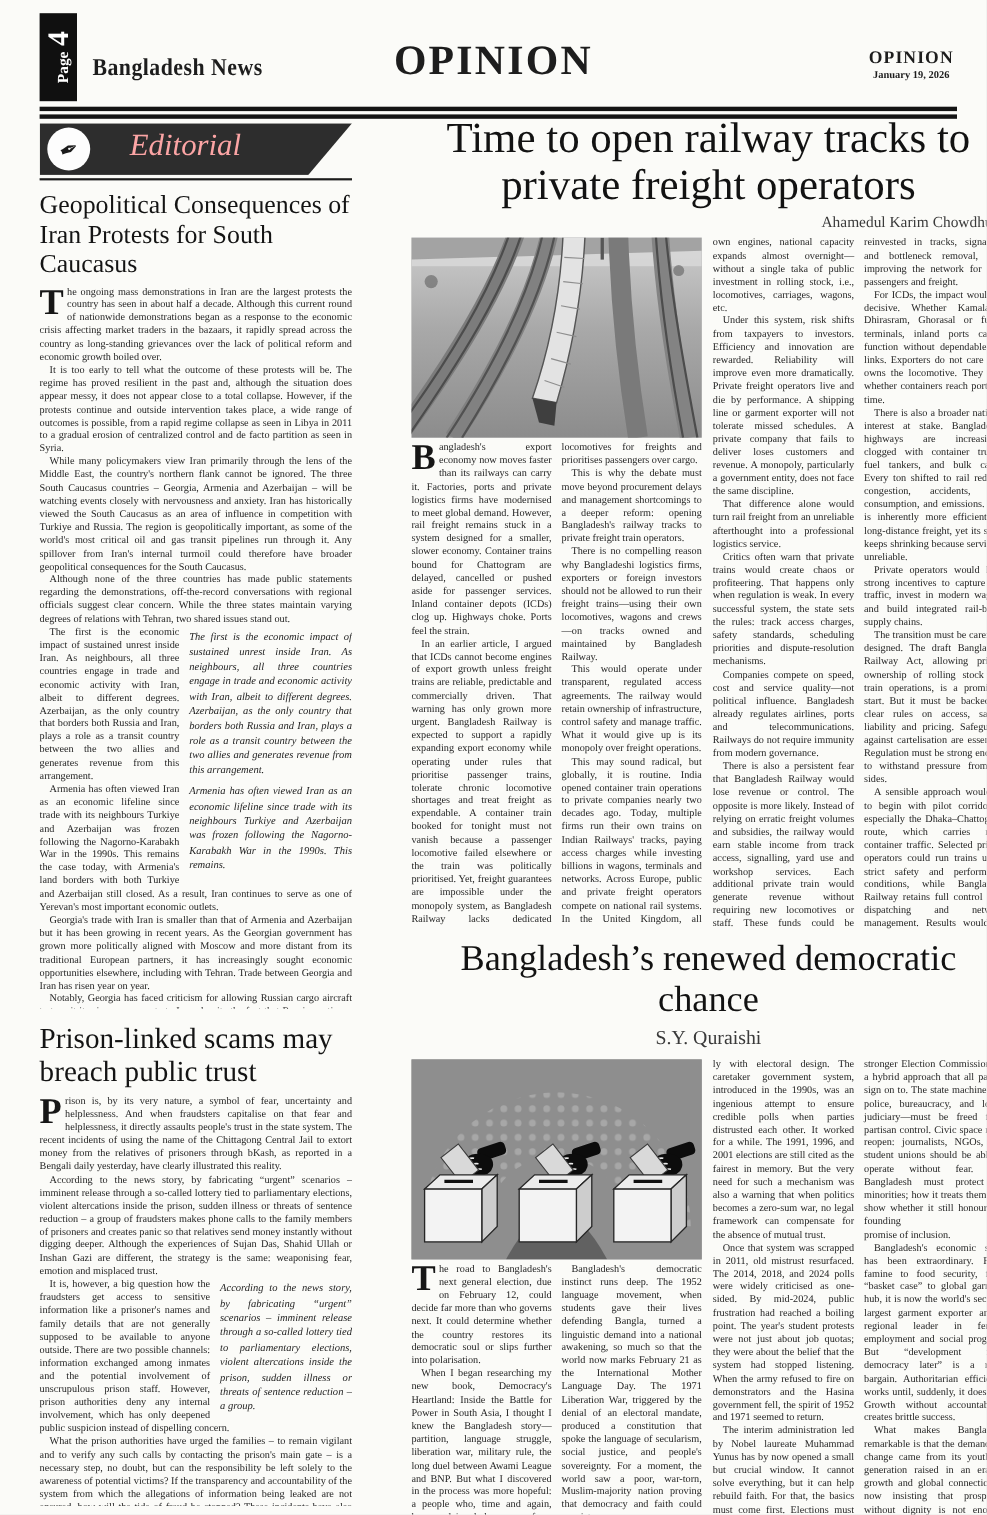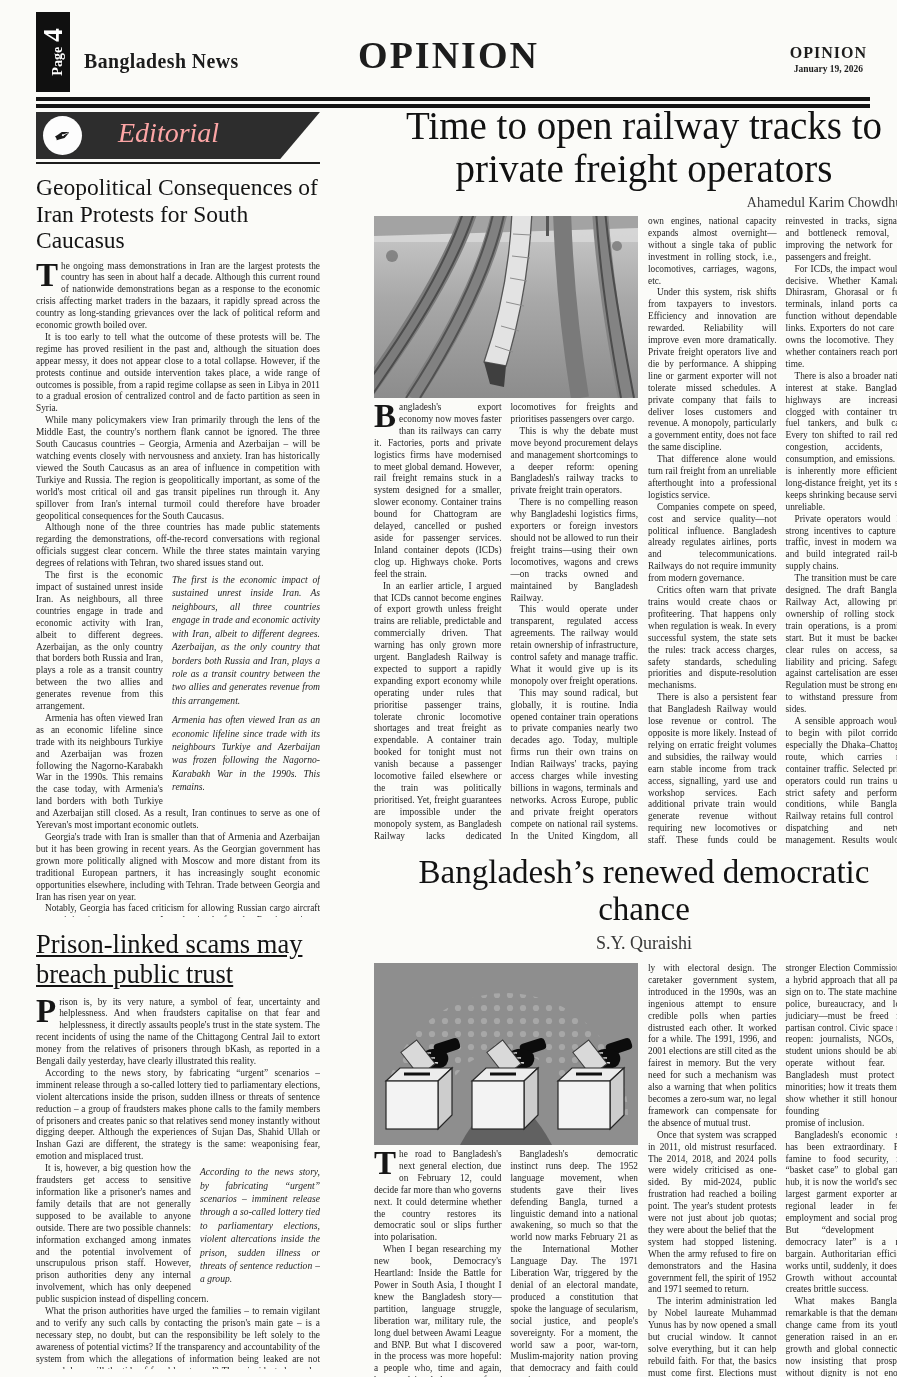--- a/index.html
+++ b/index.html
@@ -39,21 +39,21 @@
   .ed-circle{position:absolute;left:7px;top:4px;width:39px;height:39px;background:#fdfdfd;
         border-radius:50%;display:flex;align-items:center;justify-content:center;}
   .ed-circle span{font-family:"DejaVu Sans",sans-serif;font-size:21px;color:#1b1b1b;
         transform:rotate(-25deg);}
   .ed-label{position:absolute;left:82px;top:5px;color:#fca5a5;font-style:italic;font-size:28px;}
   .iran-headline{font-size:23.5px;line-height:26.5px;font-weight:normal;color:#141414;
         margin:10px 0 7px 0;}
   .iran-body{height:656px;overflow:hidden;}
   .pq-iran{width:148px;margin:3px 0 3px 9px;}
   .prison-headline{font-size:26.5px;line-height:30px;font-weight:normal;color:#141414;
-        margin:12px 0 8px 0;text-decoration:underline;}
+        margin:12px 0 8px 0;}
   .prison-body{height:372px;overflow:hidden;}
   .pq-prison{width:120px;margin:2px 0 2px 9px;}
 
   
   .main-col{position:absolute;left:330px;top:104px;width:540px;height:1273px;margin-left:44px;}
   .rail-h1{margin:0;text-align:center;font-size:39px;line-height:43px;font-weight:normal;color:#121212;}
   .rail-byline{text-align:right;font-size:14px;color:#3a3a3a;margin-top:5px;}
   .rail-content{position:absolute;left:0;top:112px;width:540px;height:632px;display:flex;gap:10px;}
   .col-left{width:264px;}
   .photo-frame{width:264px;height:182px;overflow:hidden;background:#b5b5b5;}
@@ -187,22 +187,22 @@
           <p>There is no compelling reason why Bangladeshi logistics firms, exporters or foreign investors should not be allowed to run their freight trains—using their own locomotives, wagons and crews—on tracks owned and maintained by Bangladesh Railway.</p>
           <p>This would operate under transparent, regulated access agreements. The railway would retain ownership of infrastructure, control safety and manage traffic. What it would give up is its monopoly over freight operations.</p>
           <p>This may sound radical, but globally, it is routine. India opened container train operations to private companies nearly two decades ago. Today, multiple firms run their own trains on Indian Railways' tracks, paying access charges while investing billions in wagons, terminals and networks. Across Europe, public and private freight operators compete on national rail systems. In the United Kingdom, all freight trains are privately operated even though the tracks remain state-owned. Russia and parts of China allow private ownership of locomotives and wagons on public corridors. Even Pakistan—once as closed as Bangladesh—now permits private freight trains in exchange for track access fees.</p>
 
         </div>
       </div>
       <div class="bodytext col-right">
         <p class="nofirst">own engines, national capacity expands almost overnight—without a single taka of public investment in rolling stock, i.e., locomotives, carriages, wagons, etc.</p>
         <p>Under this system, risk shifts from taxpayers to investors. Efficiency and innovation are rewarded. Reliability will improve even more dramatically. Private freight operators live and die by performance. A shipping line or garment exporter will not tolerate missed schedules. A private company that fails to deliver loses customers and revenue. A monopoly, particularly a government entity, does not face the same discipline.</p>
         <p>That difference alone would turn rail freight from an unreliable afterthought into a professional logistics service.</p>
+        <p>Critics often warn that private trains would create chaos or profiteering. That happens only when regulation is weak. In every successful system, the state sets the rules: track access charges, safety standards, scheduling priorities and dispute-resolution mechanisms.</p>
         <p>Companies compete on speed, cost and service quality—not political influence. Bangladesh already regulates airlines, ports and telecommunications. Railways do not require immunity from modern governance.</p>
-        <p>Critics often warn that private trains would create chaos or profiteering. That happens only when regulation is weak. In every successful system, the state sets the rules: track access charges, safety standards, scheduling priorities and dispute-resolution mechanisms.</p>
         <p>There is also a persistent fear that Bangladesh Railway would lose revenue or control. The opposite is more likely. Instead of relying on erratic freight volumes and subsidies, the railway would earn stable income from track access, signalling, yard use and workshop services. Each additional private train would generate revenue without requiring new locomotives or staff. These funds could be reinvested in tracks, signalling and bottleneck removal, thus improving the network for both passengers and freight.</p>
         <p>For ICDs, the impact would be decisive. Whether Kamalapur, Dhirasram, Ghorasal or future terminals, inland ports cannot function without dependable rail links. Exporters do not care who owns the locomotive. They care whether containers reach ports on time.</p>
         <p>There is also a broader national interest at stake. Bangladesh's highways are increasingly clogged with container trucks, fuel tankers, and bulk cargo. Every ton shifted to rail reduces congestion, accidents, fuel consumption, and emissions. Rail is inherently more efficient for long-distance freight, yet its share keeps shrinking because service is unreliable.</p>
         <p>Private operators would have strong incentives to capture this traffic, invest in modern wagons and build integrated rail-based supply chains.</p>
         <p>The transition must be carefully designed. The draft Bangladesh Railway Act, allowing private ownership of rolling stock and train operations, is a promising start. But it must be backed by clear rules on access, safety, liability and pricing. Safeguards against cartelisation are essential. Regulation must be strong enough to withstand pressure from all sides.</p>
         <p>A sensible approach would be to begin with pilot corridors—especially the Dhaka–Chattogram route, which carries most container traffic. Selected private operators could run trains under strict safety and performance conditions, while Bangladesh Railway retains full control over dispatching and network management. Results would be quickly visible, as they have been elsewhere.</p>
 
       </div>
     </div>
 

